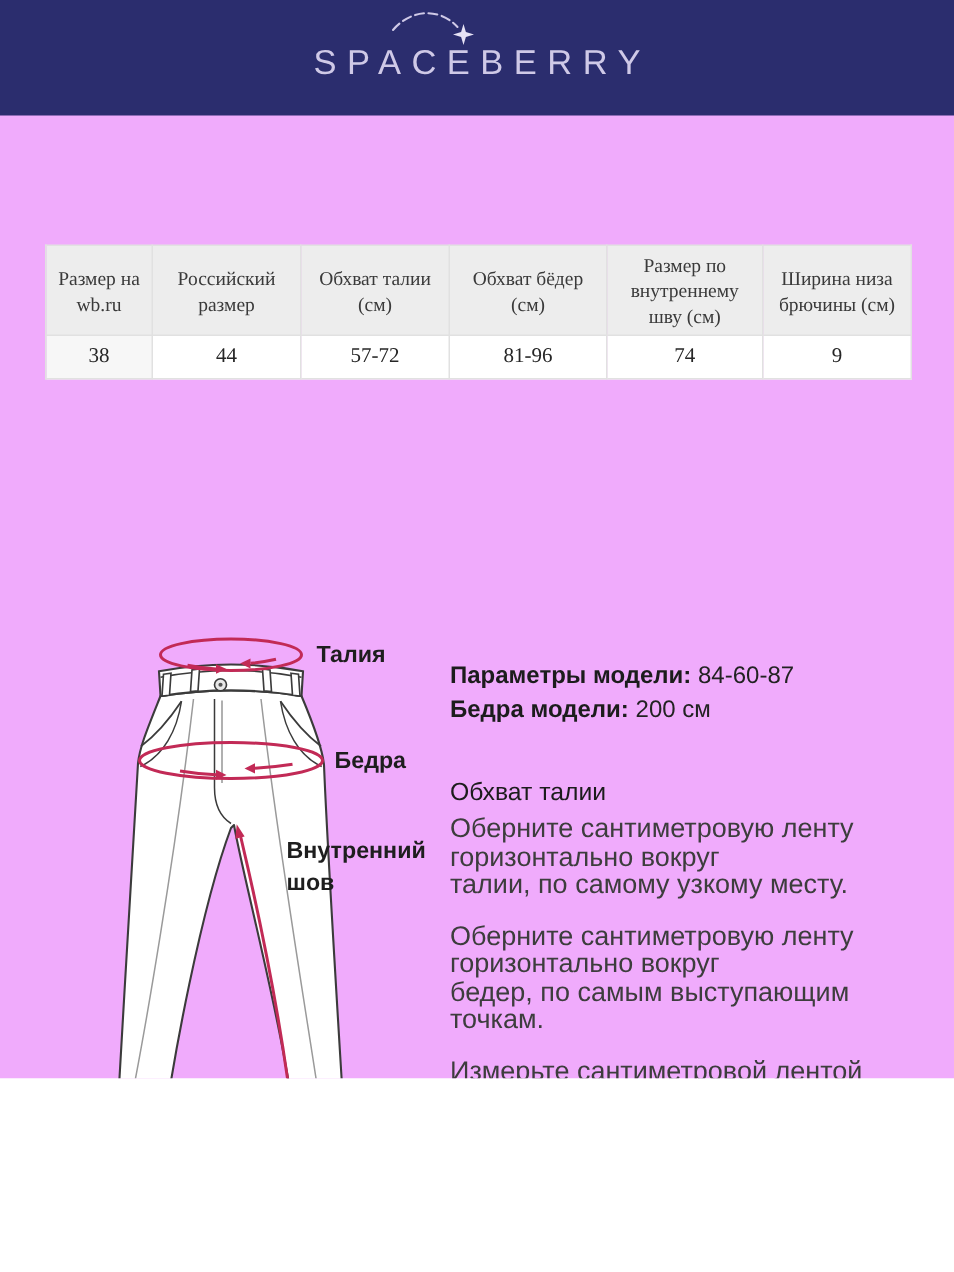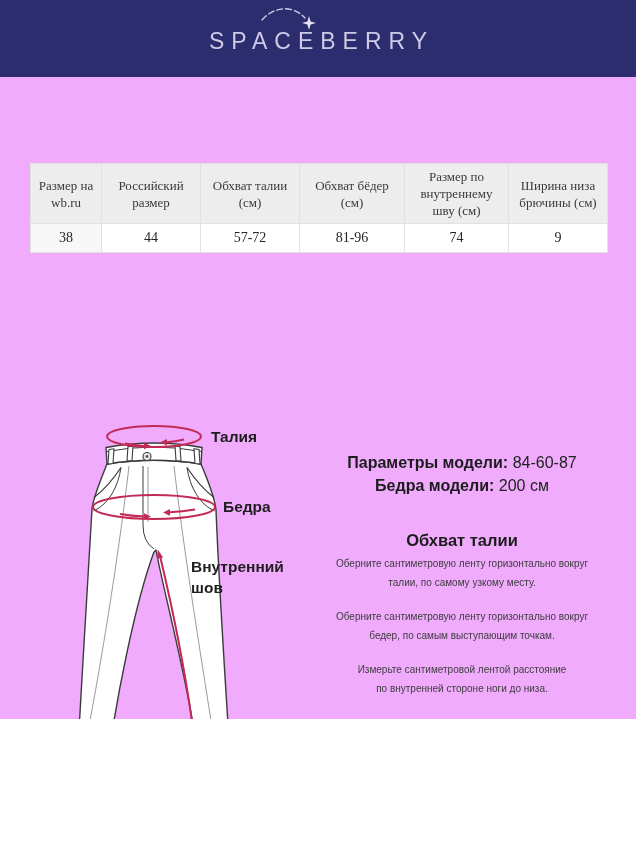--- a/index.html
+++ b/index.html
@@ -34,28 +34,28 @@
   .size-table td{
     background:#ffffff;font-size:14px;color:#262626;height:26px;padding:1px 4px;
   }
   .size-table td.col-first{background:#f7f7f7;}
 
   
   .diagram{position:absolute;left:28px;top:410px;}
   .diag-label{font-family:"Liberation Sans",sans-serif;font-size:15.5px;font-weight:bold;fill:#1e1e1e;}
 
   
-  .info-col{position:absolute;left:300px;top:451px;width:324px;text-align:center;}
+  .info-col{position:absolute;left:300px;top:439px;width:324px;}
   .model-line{font-size:16px;line-height:23px;color:#1c1c1c;}
   .model-label{font-weight:bold;}
   .model-value{font-weight:400;color:#222;}
   .guide-section.first{margin-top:33px;}
-  .guide-title{font-size:16.5px;font-weight:bold;color:#1c1c1c;margin:0 0 4px 0;line-height:21px;}
+  .guide-title{font-size:16.5px;font-weight:normal;color:#1c1c1c;margin:0 0 4px 0;line-height:21px;}
   .guide-text{
-    font-size:10px;line-height:18.5px;color:#3d3d3d;margin:0 0 16px 0;
+    font-size:18px;line-height:18.5px;color:#3d3d3d;margin:0 0 16px 0;
     white-space:pre-line;
   }
 </style>
 </head>
 <body>
 
 <div class="page">
 
   <div class="brand-band">
     <svg class="comet" width="74" height="34" viewBox="0 0 74 34">

